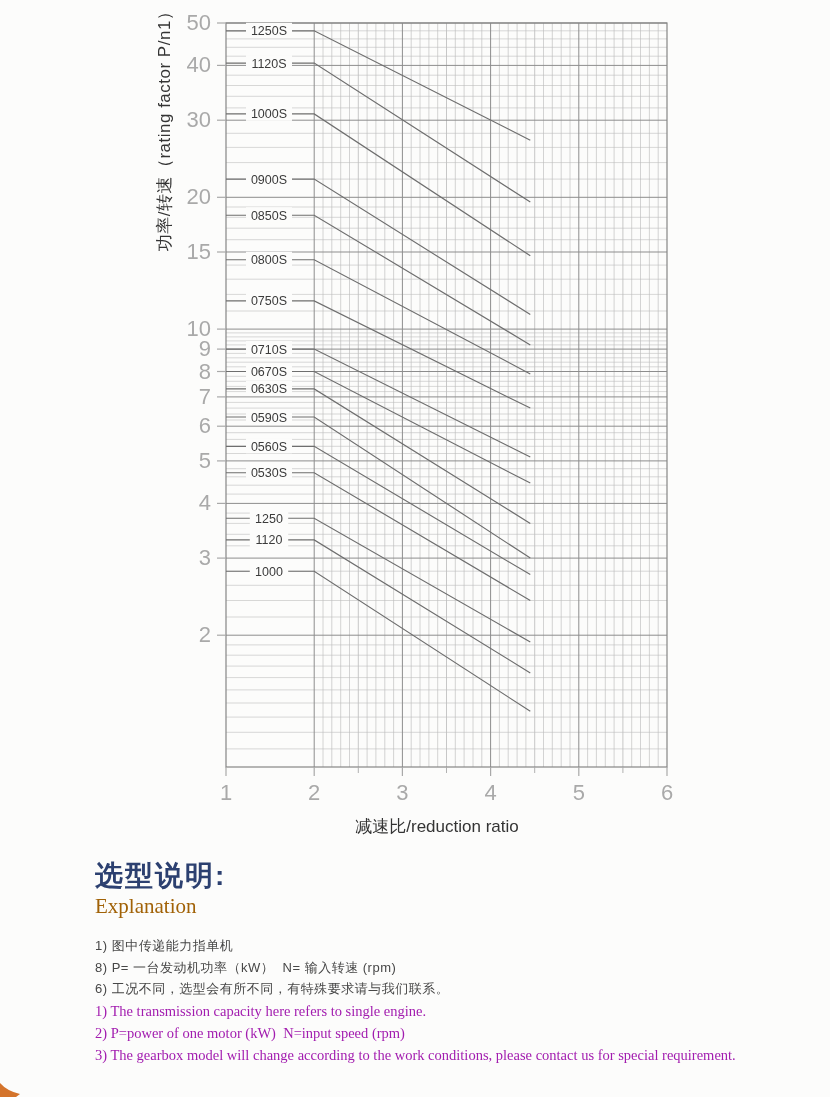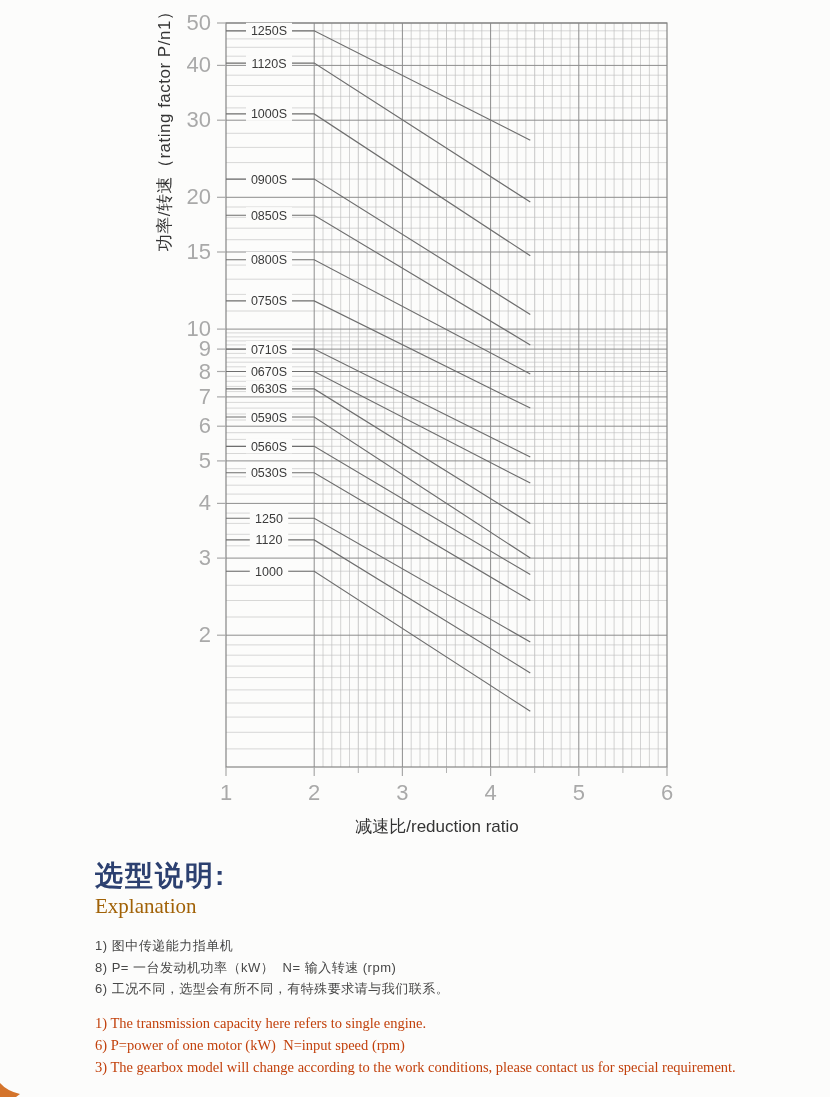--- a/index.html
+++ b/index.html
@@ -3,21 +3,21 @@
 <meta charset="utf-8">
 <style>
   html,body{margin:0;padding:0;}
   body{font-family:"Liberation Sans",sans-serif;}
   .page{position:relative;width:830px;height:1097px;background:#fcfcfb;overflow:hidden;}
   .chart-wrap{position:absolute;left:0;top:0;width:830px;height:850px;}
   .expl{position:absolute;left:95px;top:860px;width:700px;}
   .expl-title-zh{font-family:"Liberation Sans",sans-serif;font-weight:bold;font-size:28px;letter-spacing:2px;color:#2c4070;line-height:32px;}
   .expl-title-en{font-family:"Liberation Serif",serif;font-size:21px;color:#a16207;line-height:26px;margin-top:1px;}
   .notes-zh{margin-top:16px;font-size:13px;color:#474747;line-height:21.5px;letter-spacing:0.5px;}
-  .notes-en{margin-top:12px;font-family:"Liberation Serif",serif;font-size:14.5px;color:#c2410c;line-height:22px;}
+  .notes-en{margin-top:0;font-family:"Liberation Serif",serif;font-size:14.5px;color:#a21caf;line-height:22px;}
   .note-line{white-space:pre;}
   .swoosh{position:absolute;left:0;top:1080px;width:30px;height:17px;}
   text{font-family:"Liberation Sans",sans-serif;}
 </style>
 </head>
 <body>
 
 <div class="page" style="background: rgb(252, 252, 251);">
 
   <div class="chart-wrap">
@@ -238,21 +238,21 @@
   <div class="expl">
     <div class="expl-title-zh">选型说明:</div>
     <div class="expl-title-en">Explanation</div>
     <div class="notes-zh">
       <div class="note-line">1) 图中传递能力指单机</div>
       <div class="note-line">8) P= 一台发动机功率（kW）  N= 输入转速 (rpm)</div>
       <div class="note-line">6) 工况不同，选型会有所不同，有特殊要求请与我们联系。</div>
     </div>
     <div class="notes-en">
       <div class="note-line">1) The transmission capacity here refers to single engine.</div>
-      <div class="note-line">6) P=power of one motor (kW)  N=input speed (rpm)</div>
+      <div class="note-line">2) P=power of one motor (kW)  N=input speed (rpm)</div>
       <div class="note-line">3) The gearbox model will change according to the work conditions, please contact us for special requirement.</div>
     </div>
   </div>
 
   <svg class="swoosh" viewBox="0 0 30 17">
     <path id="swoosh-path" d="M0,3 Q7,11 20,14 L16,17 L0,17 Z" fill="#d4742c"></path>
   </svg>
 
 </div>
 

